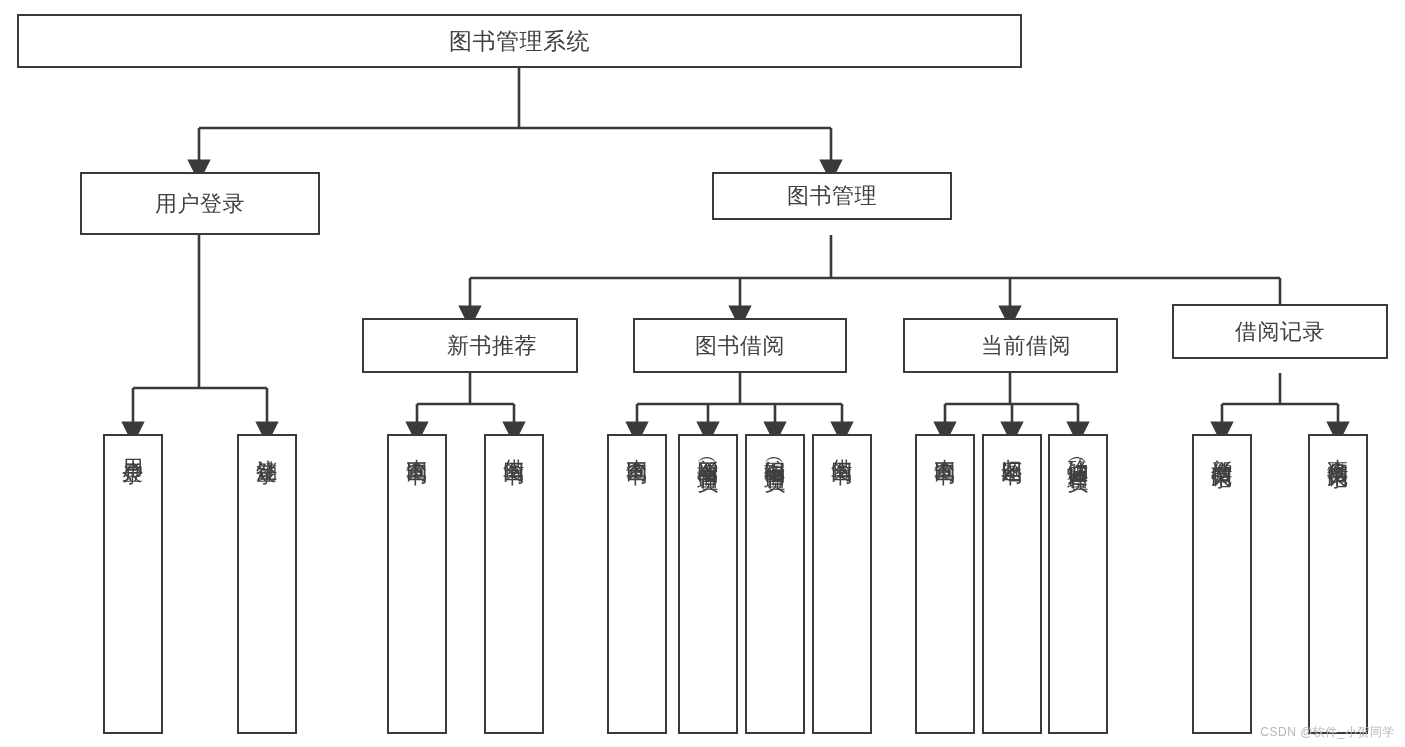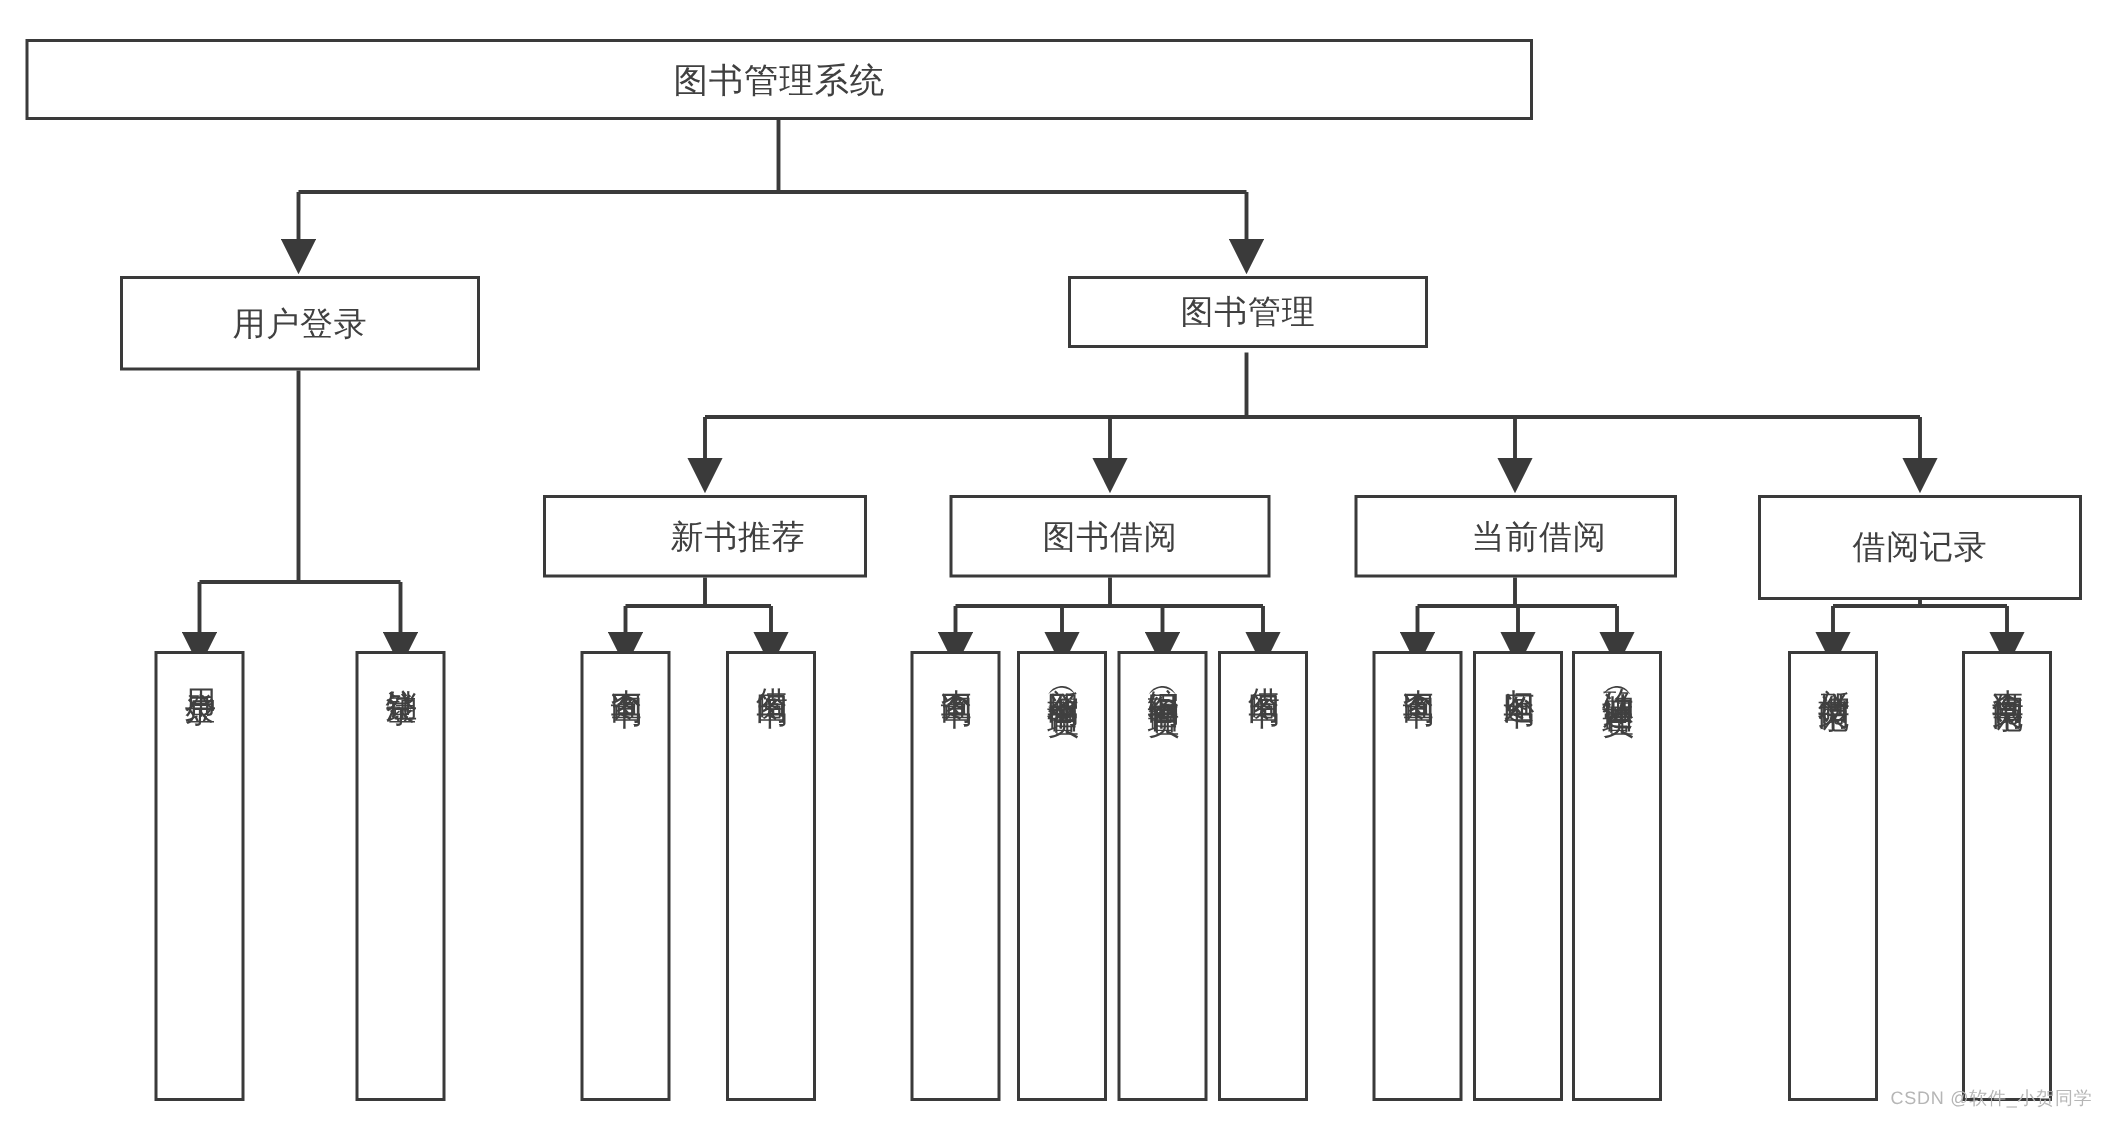--- a/index.html
+++ b/index.html
@@ -31,21 +31,20 @@
     background: #ffffff;
     border: 2px solid #3a3a3a;
     display: flex;
     align-items: center;
     justify-content: center;
     color: #404040;
   }
   .node.horiz {
     font-size: 22px;
     letter-spacing: 0.5px;
-    margin-top: 12px;
   }
   .node.vert {
     align-items: flex-start;
     justify-content: center;
     padding-top: 6px;
   }
   .node.vert .vlabel {
     writing-mode: vertical-rl;
     text-orientation: upright;
     font-size: 21px;
@@ -138,21 +137,21 @@
 
   <div class="node horiz" style="left:362px; top:318px; width:216px; height:55px;padding-left:44px;">
     <span>新书推荐</span>
   </div>
   <div class="node horiz" style="left:633px; top:318px; width:214px; height:55px;">
     <span>图书借阅</span>
   </div>
   <div class="node horiz" style="left:903px; top:318px; width:215px; height:55px;padding-left:31px;">
     <span>当前借阅</span>
   </div>
-  <div class="node horiz" style="left:1172px; top:318px; width:216px; height:70px;">
+  <div class="node horiz" style="left:1172px; top:304px; width:216px; height:55px;">
     <span>借阅记录</span>
   </div>
 
   <div class="node vert" style="left:103px; top:434px; width:60px; height:300px;">
     <span class="vlabel">用户登录</span>
   </div>
   <div class="node vert" style="left:237px; top:434px; width:60px; height:300px;">
     <span class="vlabel">注销登录</span>
   </div>
 

